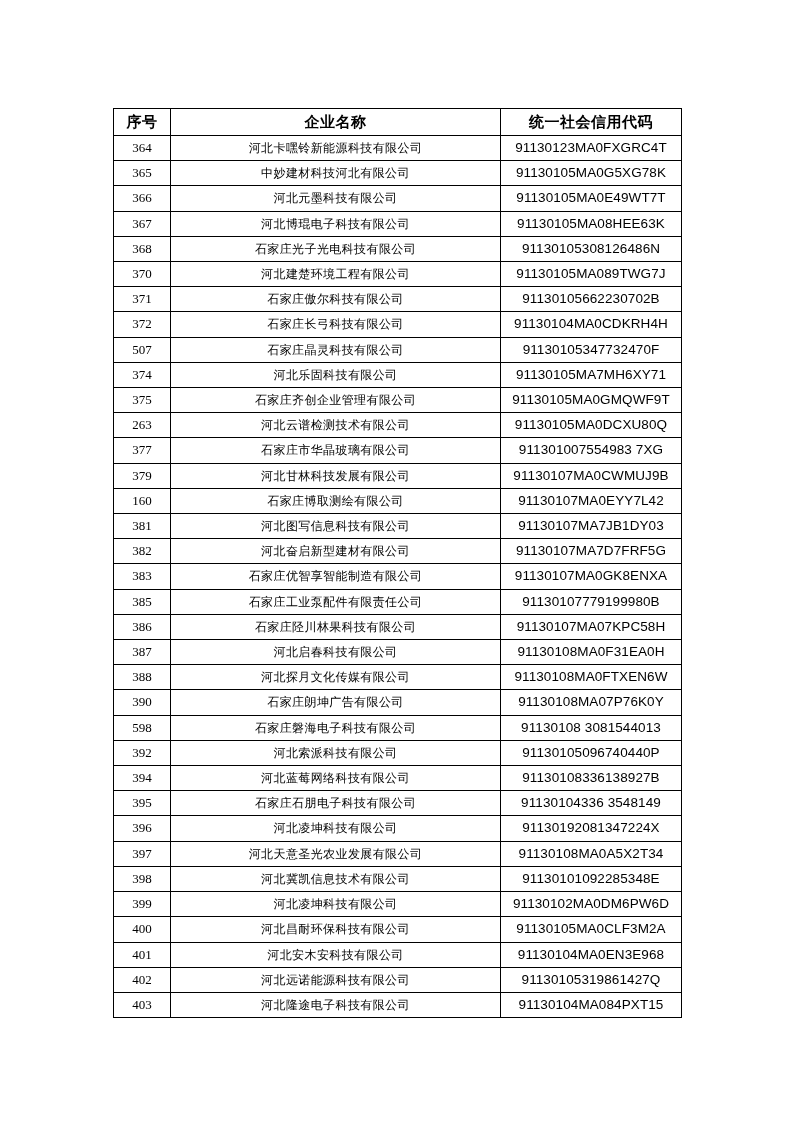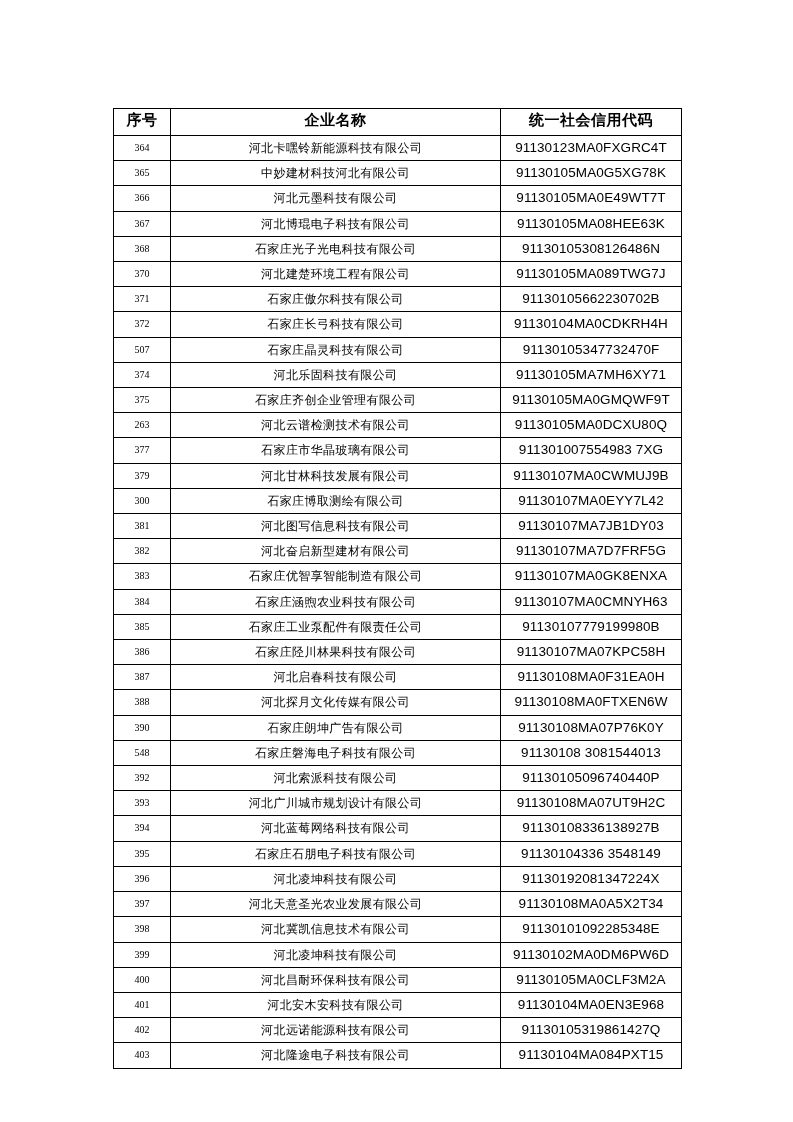--- a/index.html
+++ b/index.html
@@ -51,25 +51,25 @@
     overflow: hidden;
     white-space: nowrap;
   }
 
   table.registry thead th {
     font-weight: bold;
     font-size: 15px;
     height: 26px;
     line-height: 26px;
     letter-spacing: 0.5px;
-    font-family: Liberation Mono, monospace;
+    font-family: Liberation Serif, serif;
   }
 
   td.seq {
-    font-size: 10px;
+    font-size: 13px;
     font-family: "Liberation Serif", "DejaVu Serif", serif;
     margin-top: 36px;
   }
 
   td.name {
     font-size: 12px;
     letter-spacing: 0.4px;
     font-family: "DejaVu Sans", "Liberation Sans", sans-serif;
   }
 
@@ -162,45 +162,40 @@
             <td class="seq">377</td>
             <td class="name">石家庄市华晶玻璃有限公司</td>
             <td class="code">911301007554983 7XG</td>
           </tr>
           <tr>
             <td class="seq">379</td>
             <td class="name">河北甘林科技发展有限公司</td>
             <td class="code">91130107MA0CWMUJ9B</td>
           </tr>
           <tr>
-            <td class="seq">300</td>
+            <td class="seq">160</td>
             <td class="name">石家庄博取测绘有限公司</td>
             <td class="code">91130107MA0EYY7L42</td>
           </tr>
           <tr>
             <td class="seq">381</td>
             <td class="name">河北图写信息科技有限公司</td>
             <td class="code">91130107MA7JB1DY03</td>
           </tr>
           <tr>
             <td class="seq">382</td>
             <td class="name">河北奋启新型建材有限公司</td>
             <td class="code">91130107MA7D7FRF5G</td>
           </tr>
           <tr>
             <td class="seq">383</td>
             <td class="name">石家庄优智享智能制造有限公司</td>
             <td class="code">91130107MA0GK8ENXA</td>
           </tr>
           <tr>
-            <td class="seq">384</td>
-            <td class="name">石家庄涵煦农业科技有限公司</td>
-            <td class="code">91130107MA0CMNYH63</td>
-          </tr>
-          <tr>
             <td class="seq">385</td>
             <td class="name">石家庄工业泵配件有限责任公司</td>
             <td class="code">91130107779199980B</td>
           </tr>
           <tr>
             <td class="seq">386</td>
             <td class="name">石家庄陉川林果科技有限公司</td>
             <td class="code">91130107MA07KPC58H</td>
           </tr>
           <tr>
@@ -212,33 +207,28 @@
             <td class="seq">388</td>
             <td class="name">河北探月文化传媒有限公司</td>
             <td class="code">91130108MA0FTXEN6W</td>
           </tr>
           <tr>
             <td class="seq">390</td>
             <td class="name">石家庄朗坤广告有限公司</td>
             <td class="code">91130108MA07P76K0Y</td>
           </tr>
           <tr>
-            <td class="seq">548</td>
+            <td class="seq">598</td>
             <td class="name">石家庄磐海电子科技有限公司</td>
             <td class="code">91130108 3081544013</td>
           </tr>
           <tr>
             <td class="seq">392</td>
             <td class="name">河北索派科技有限公司</td>
             <td class="code">91130105096740440P</td>
-          </tr>
-          <tr>
-            <td class="seq">393</td>
-            <td class="name">河北广川城市规划设计有限公司</td>
-            <td class="code">91130108MA07UT9H2C</td>
           </tr>
           <tr>
             <td class="seq">394</td>
             <td class="name">河北蓝莓网络科技有限公司</td>
             <td class="code">91130108336138927B</td>
           </tr>
           <tr>
             <td class="seq">395</td>
             <td class="name">石家庄石朋电子科技有限公司</td>
             <td class="code">91130104336 3548149</td>

